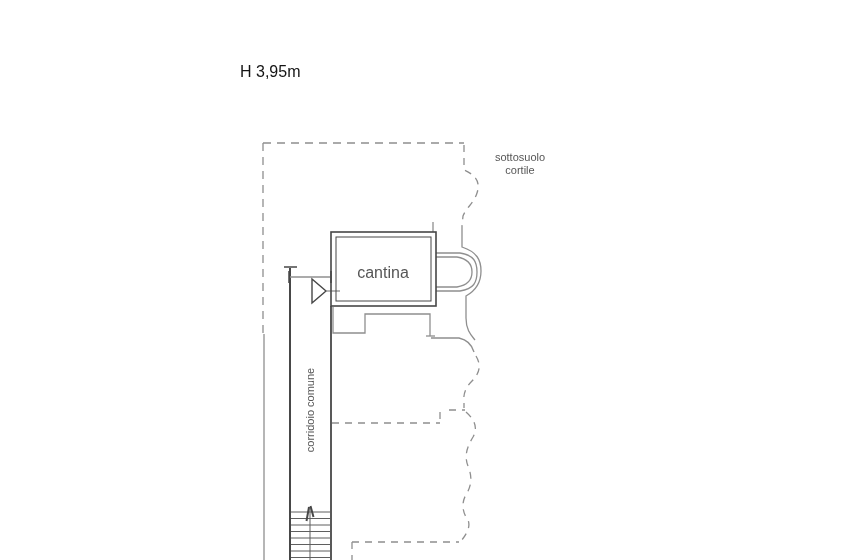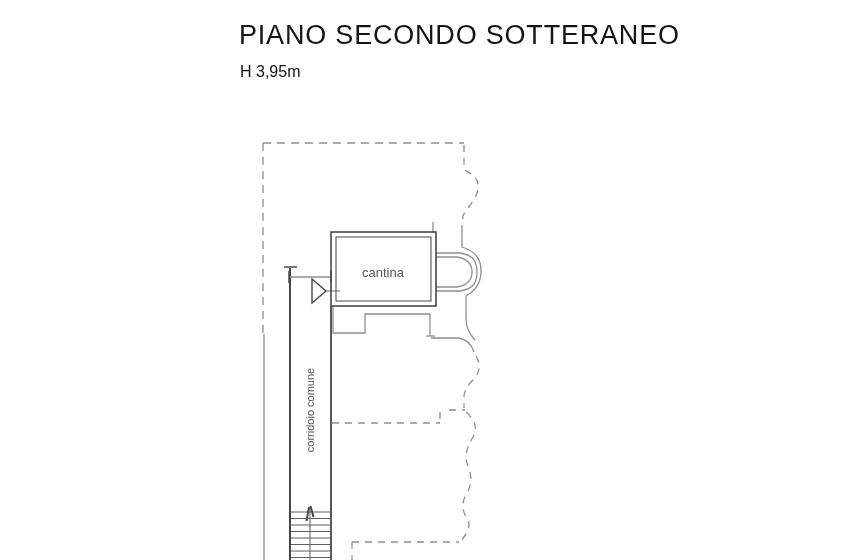--- a/index.html
+++ b/index.html
@@ -43,21 +43,21 @@
     left: 460px;
     top: 151px;
     width: 120px;
     text-align: center;
   }
   .label-room {
     left: 333px;
     top: 266px;
     width: 100px;
     text-align: center;
-    font-size: 13px;
+    font-size: 16px;
   }
   .label-corridor {
     left: 310px;
     top: 410px;
     width: 0;
     height: 0;
     overflow: visible;
   }
   .label-corridor span {
     position: absolute;
@@ -71,21 +71,20 @@
   .stroke-dash   { stroke: var(--wall-light, #8f8f8f); stroke-width: 1.3; stroke-dasharray: 8 6; }
   .stroke-dash-s { stroke: var(--wall-light, #8f8f8f); stroke-width: 1.3; stroke-dasharray: 7 6; }
   .stroke-dark   { stroke: var(--wall-dark, #474747); }
   .stroke-stair  { stroke: var(--stair, #5f5f5f); stroke-width: 1; }
 </style>
 </head>
 <body>
 
 <div class="canvas">
 
-  <div class="page-title">PIANO SECONDO SOTTERANEO</div>
   <div class="height-label">H 3,95m</div>
 
   <svg class="plan" width="853" height="560" viewBox="0 0 853 560">
 
     <path class="stroke-dash" d="M263,143 H464"></path>
     <path class="stroke-dash" d="M263,143 V334"></path>
     <path class="stroke-light" d="M264,334 V560"></path>
     <path class="stroke-dash-s" d="M464,145 V170 C478,176 480,184 477,193 C474,203 466,208 463,216 L462,226"></path>
     <path class="stroke-dash-s" d="M476,356 C482,366 479,374 472,381 C465,388 463,395 464,403 L464,408"></path>
     <path class="stroke-dash-s" d="M449,410 H465"></path>
@@ -119,20 +118,24 @@
     <rect class="stroke-dark" stroke-width="1.6" x="331" y="232" width="105" height="74"></rect>
     <rect class="stroke-dark" stroke-width="1" x="336" y="237" width="95" height="64"></rect>
 
     <g>
       <path class="stroke-stair" d="M291,512 H330 M291,518.5 H330 M291,525 H330 M291,531.5 H330 M291,538 H330 M291,544.5 H330 M291,551 H330 M291,557.5 H330"></path>
       <path class="stroke-stair" d="M310,507 V560"></path>
       <path class="stroke-dark" stroke-width="2" d="M306.5,521 L309,507 M313.5,517 L310.5,506"></path>
     </g>
   </svg>
 
+  <div class="plan-label label-courtyard">
+    <div>sottosuolo</div>
+    <div>cortile</div>
+  </div>
 
   <div class="plan-label label-room">cantina</div>
 
   <div class="plan-label label-corridor">
     <span>corridoio comune</span>
   </div>
 
 </div>
 
 </body></html>

